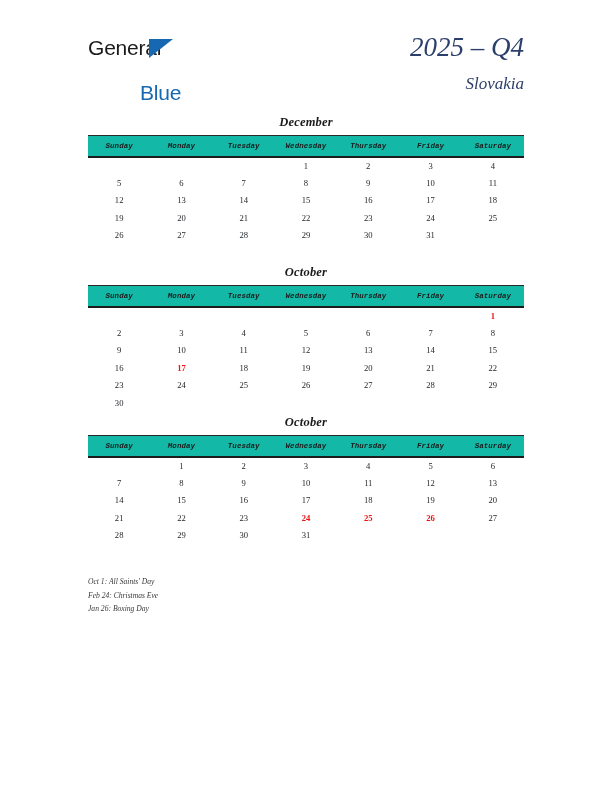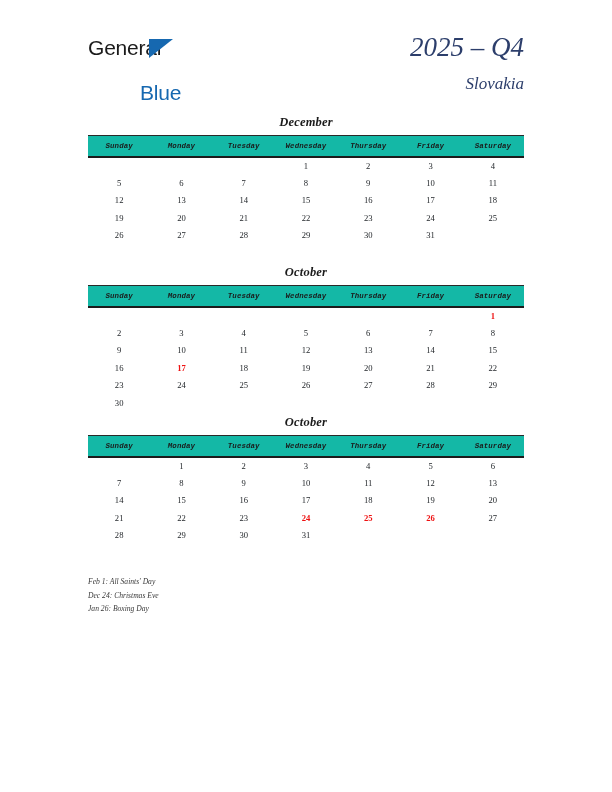--- a/index.html
+++ b/index.html
@@ -301,18 +301,18 @@
               <td></td>
               <td></td>
               <td></td>
             </tr>
           </tbody>
         </table>
       </div>
     </div>
 
   <div class="notes" id="notes-root" style="top: 575px;">
-      <div class="note">Feb 1: All Saints' Day</div>
-      <div class="note">Dec 24: Christmas Eve</div>
+      <div class="note">Oct 1: All Saints' Day</div>
+      <div class="note">Feb 24: Christmas Eve</div>
       <div class="note">Jan 26: Boxing Day</div>
     </div>
 
 </div>
 
 </body></html>

